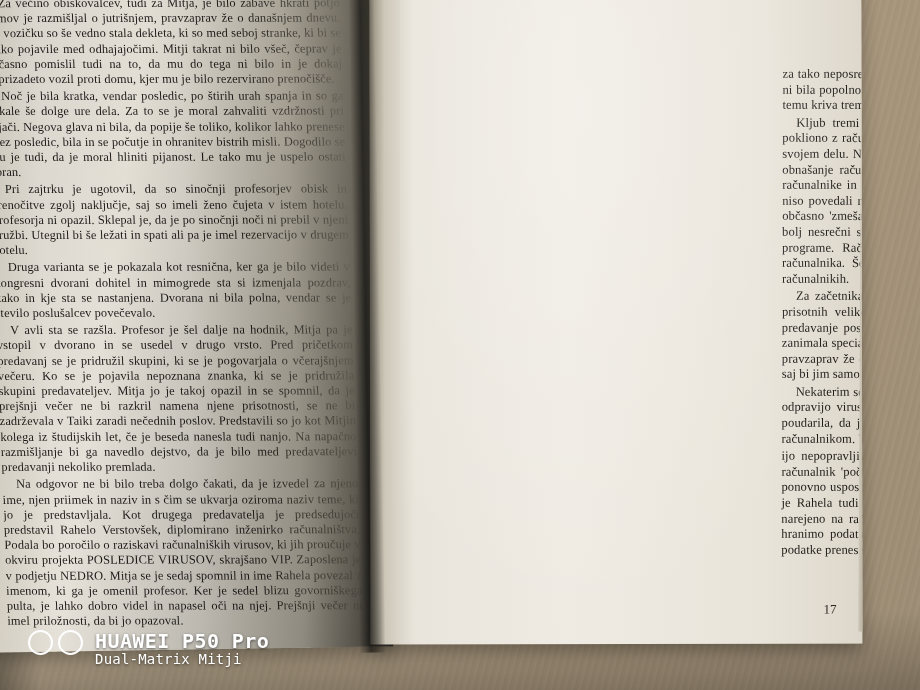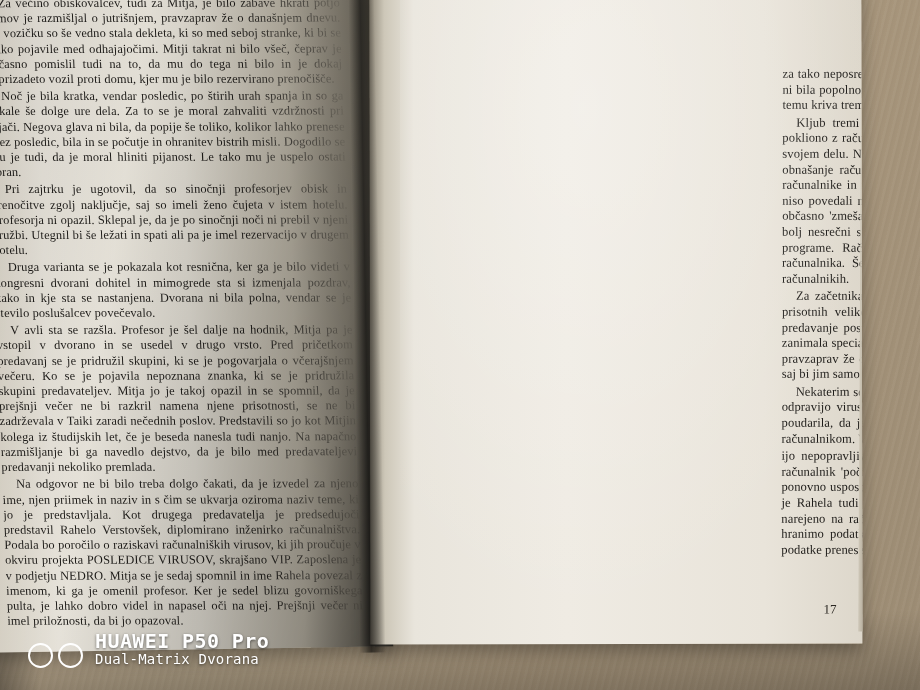--- a/index.html
+++ b/index.html
@@ -151,21 +151,21 @@
     background: linear-gradient(100deg, rgba(0,0,0,.10) 0%, rgba(0,0,0,.02) 35%, rgba(0,0,0,.30) 82%, rgba(0,0,0,.58) 100%);
     pointer-events: none;
   }
 
   
   .watermark {
     position: absolute;
     left: 28px;
     bottom: 22px;
     display: flex;
-    align-items: flex-end;
+    align-items: flex-start;
     gap: 12px;
     color: #ffffff;
     text-shadow: 0 1px 3px rgba(0,0,0,.55);
   }
   .wm-lens {
     display: flex;
     gap: 5px;
     align-items: center;
   }
   .wm-lens i {
@@ -218,17 +218,17 @@
 
   <div class="glare"></div>
 
   <div class="watermark">
     <div class="wm-lens">
       <i></i>
         <i></i>
     </div>
     <div class="wm-text">
       <div class="wm-brand">HUAWEI P50 Pro</div>
-      <div class="wm-sub">Dual-Matrix Dvorana</div>
+      <div class="wm-sub">Dual-Matrix Mitji</div>
     </div>
   </div>
 
 </div>
 
 </body></html>

